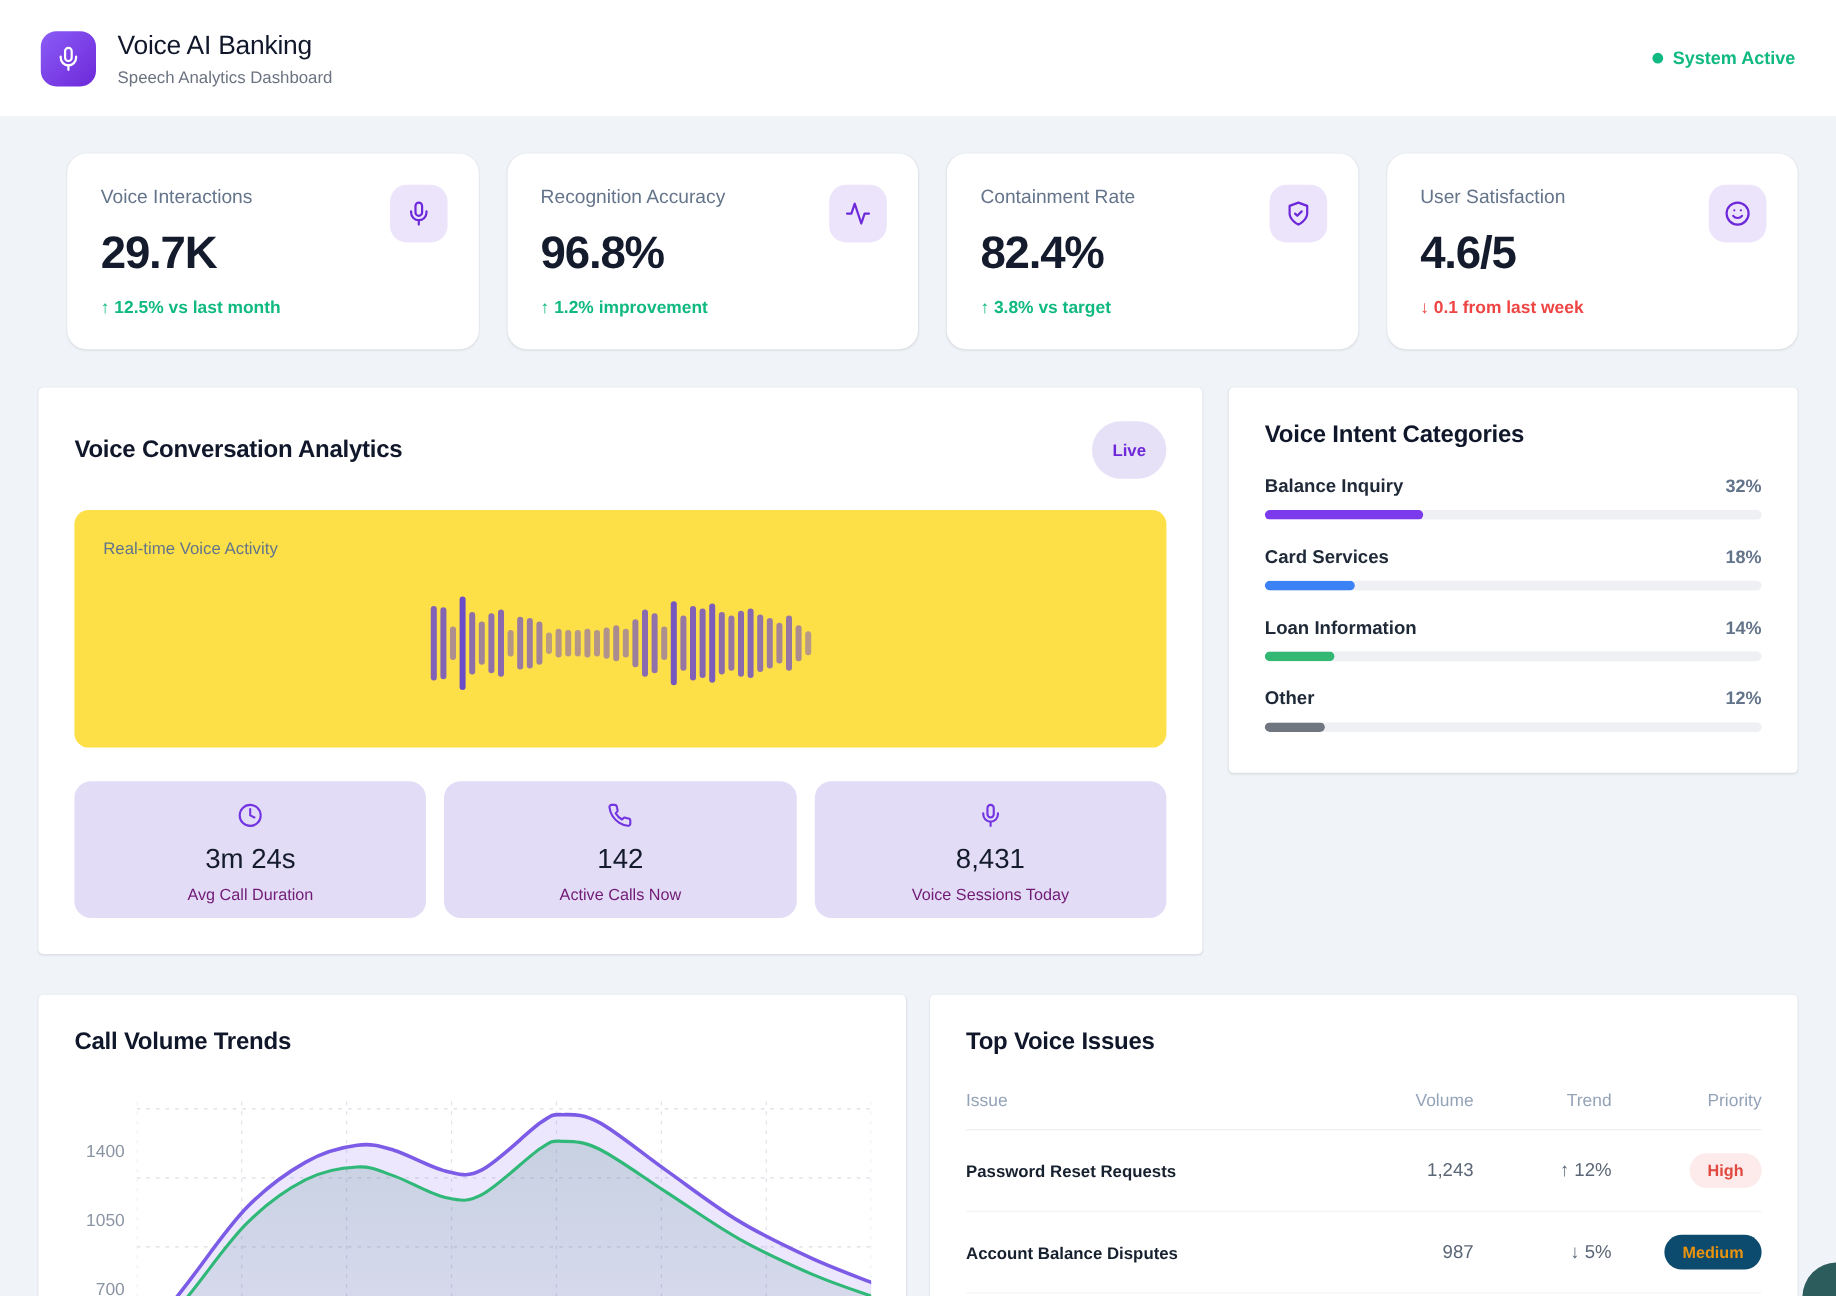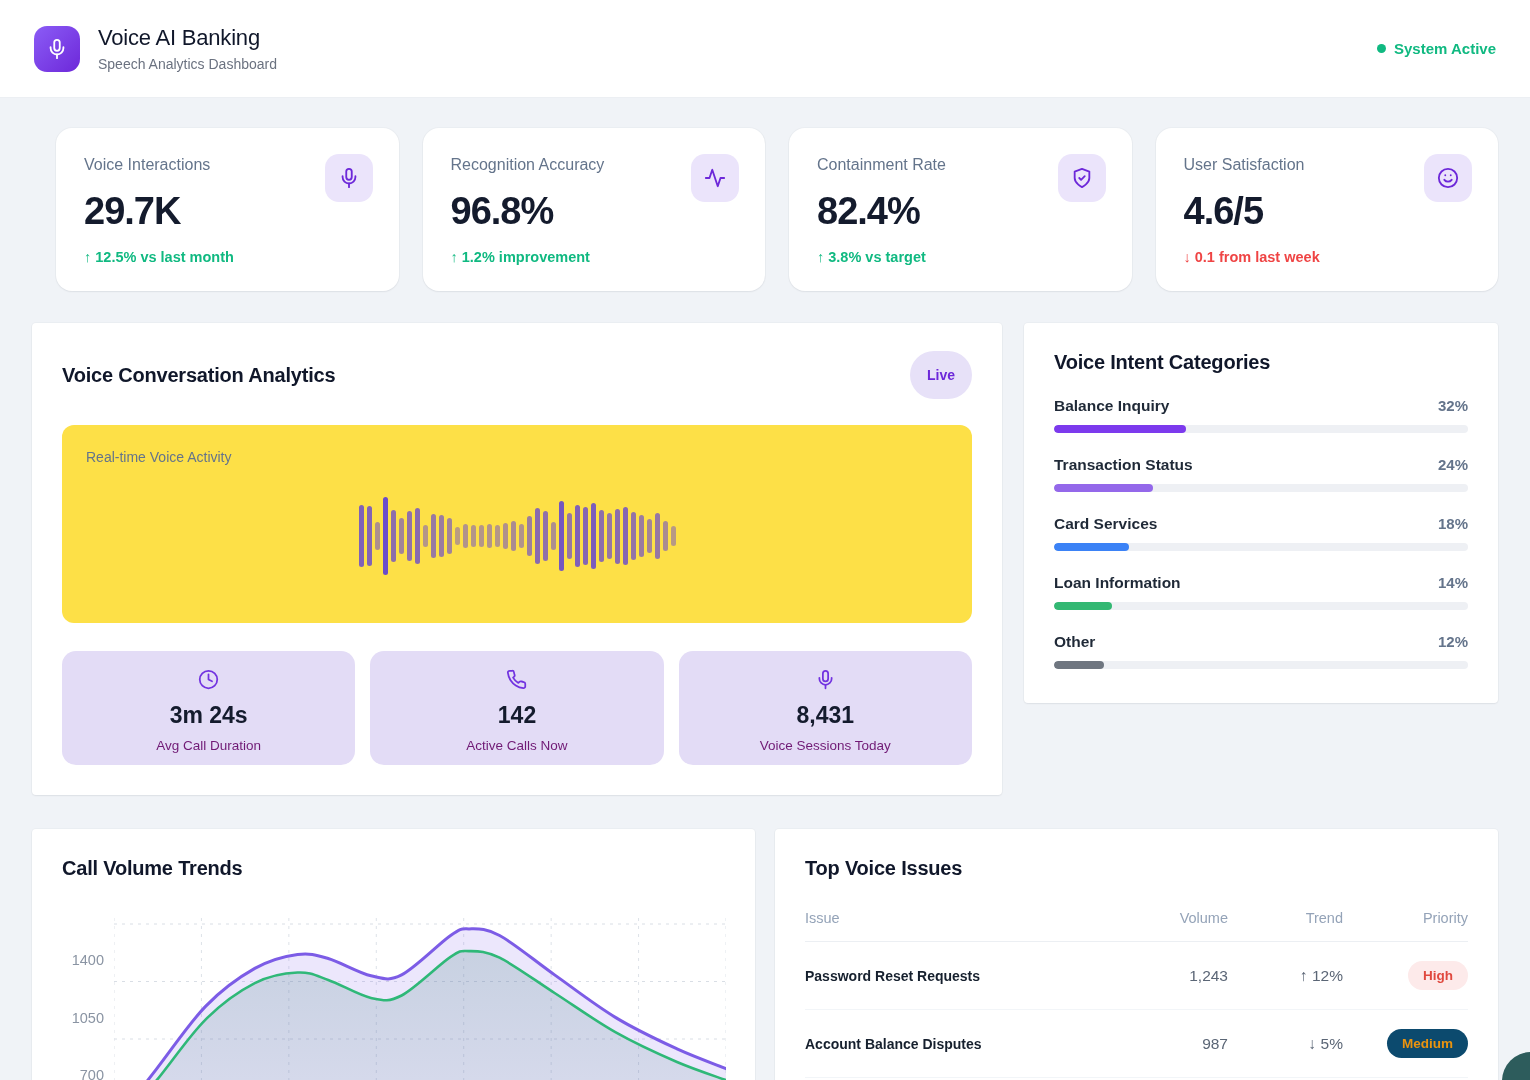--- a/index.html
+++ b/index.html
@@ -61,21 +61,21 @@
     padding:24px; position:relative; overflow:hidden; }
   .wave-label { font-size:14px; color:#64748b; }
   .waveform { position:absolute; left:0; right:0; top:46px; height:130px;
     display:flex; align-items:center; justify-content:center; gap:3px; }
   .wave-bar { width:5px; border-radius:3px; }
   .subcards { margin-top:28px; display:grid; grid-template-columns:repeat(3,1fr); gap:15px; }
   .subcard { background:#e3dcf6; border-radius:14px; height:114px; padding:18px 10px;
     text-align:center; }
   .subcard-icon { color:#7233e0; height:24px; display:flex; justify-content:center; }
   .subcard-icon svg { width:21px; height:21px; }
-  .subcard-value { font-size:23px; font-weight:700; color:#141b2d; margin-top:9px; }
+  .subcard-value { font-size:23px; font-weight:400; color:#141b2d; margin-top:9px; }
   .subcard-label { font-size:13.5px; color:#701a75; margin-top:9px; }
 
   .intent-panel { padding:28px 30px 34px; }
   .intent-row { margin-top:23px; }
   .intent-head { display:flex; justify-content:space-between; align-items:baseline; }
   .intent-label { font-size:15.5px; font-weight:600; color:#1f2937; }
   .intent-pct { font-size:15px; font-weight:600; color:#64748b; }
   .intent-track { margin-top:10px; height:8px; border-radius:4px; background:#eef0f4; overflow:hidden; }
   .intent-fill { height:100%; border-radius:4px; }
 
@@ -269,29 +269,20 @@
   <div class="intent-row">
     <div class="intent-head">
       <span class="intent-label">Balance Inquiry</span>
       <span class="intent-pct">32%</span>
     </div>
     <div class="intent-track">
       <div class="intent-fill" style="width: 32%; background: rgb(124, 58, 237);"></div>
     </div>
   </div>
 
-  <div class="intent-row">
-    <div class="intent-head">
-      <span class="intent-label">Transaction Status</span>
-      <span class="intent-pct">24%</span>
-    </div>
-    <div class="intent-track">
-      <div class="intent-fill" style="width: 24%; background: rgb(148, 104, 234);"></div>
-    </div>
-  </div>
 
   <div class="intent-row">
     <div class="intent-head">
       <span class="intent-label">Card Services</span>
       <span class="intent-pct">18%</span>
     </div>
     <div class="intent-track">
       <div class="intent-fill" style="width: 18%; background: rgb(59, 130, 246);"></div>
     </div>
   </div>

